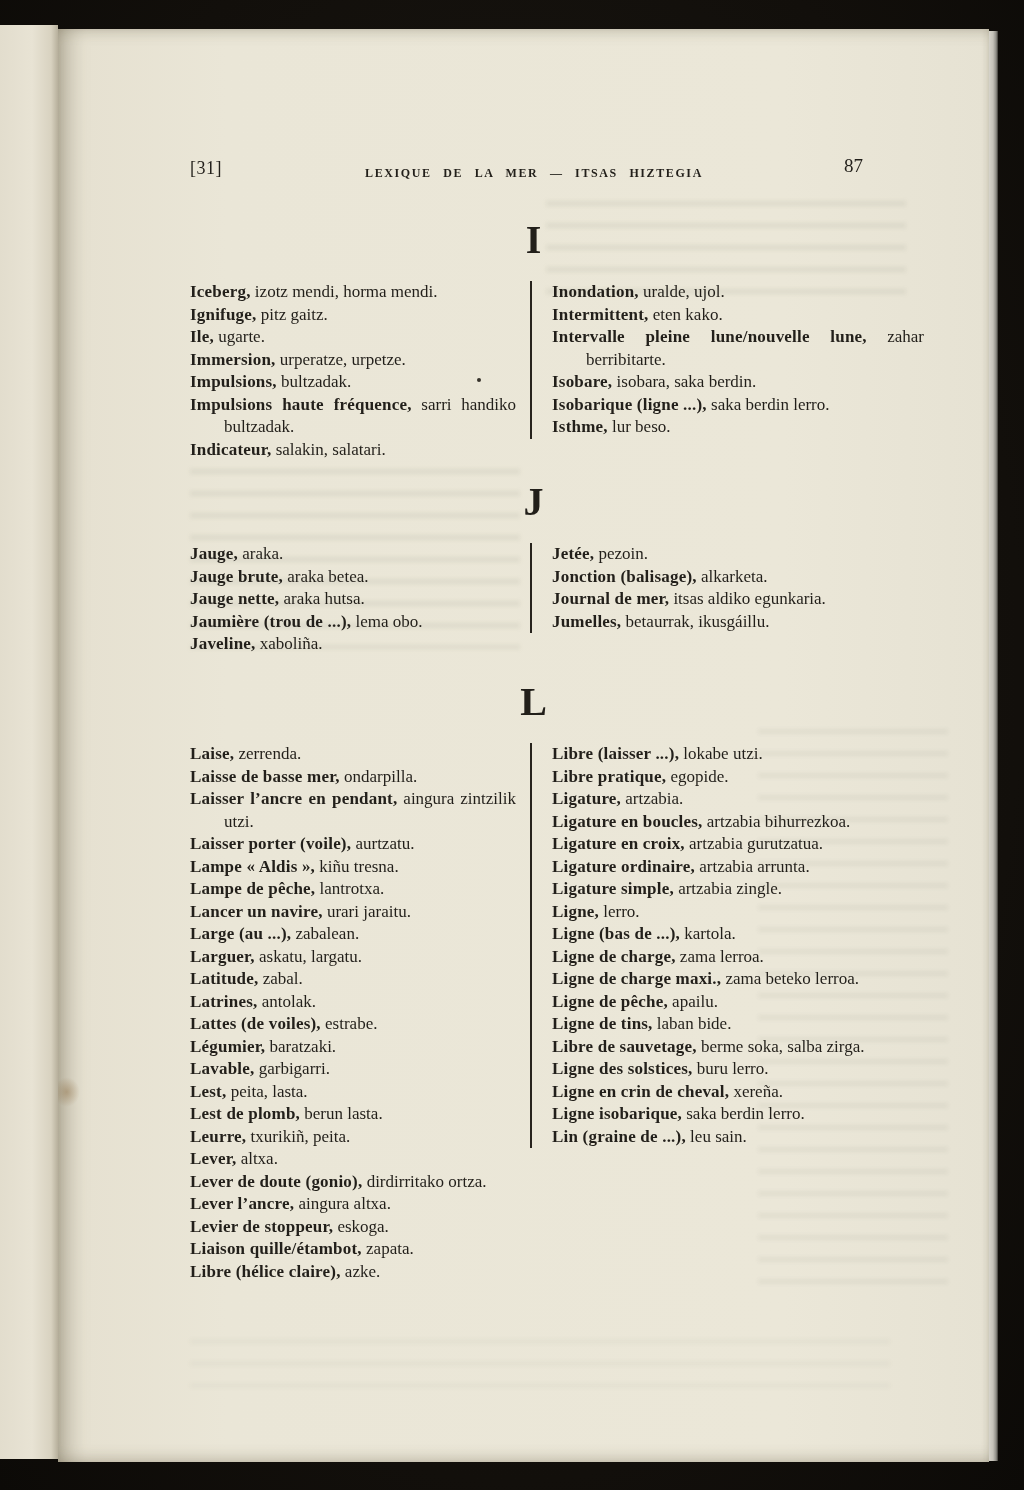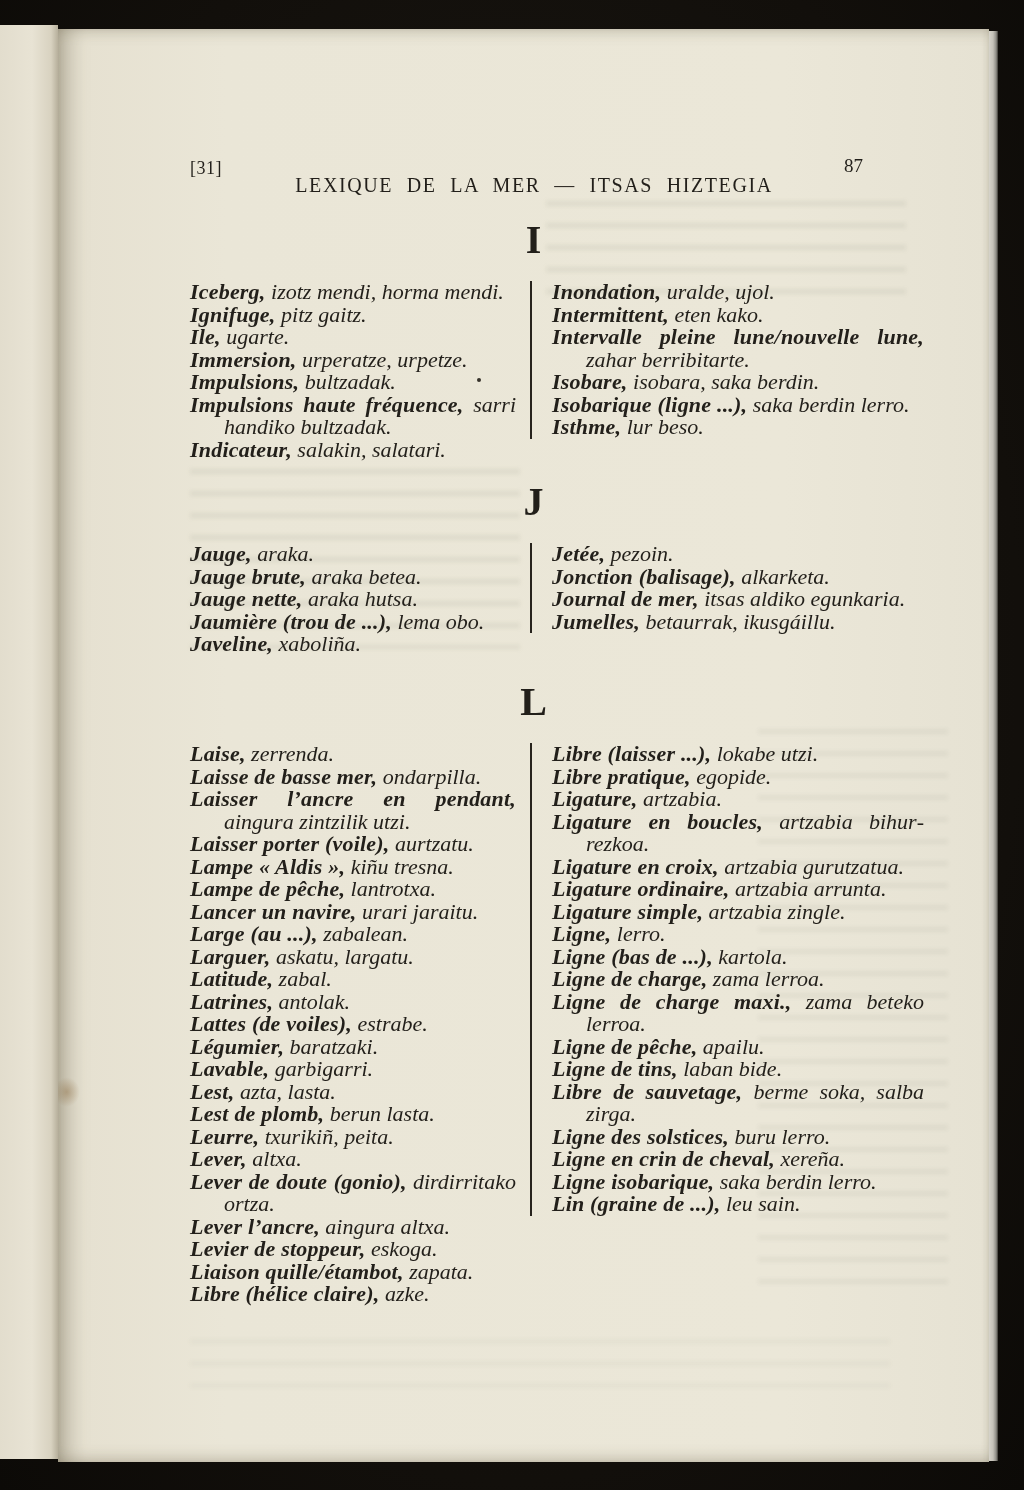--- a/index.html
+++ b/index.html
@@ -51,39 +51,39 @@
   }
   .stray-dot{
     position:absolute;left:419px;top:349px;width:4px;height:4px;border-radius:50%;
     background:#35312a;
   }
 
   
   .header-row{position:absolute;left:0;top:129px;width:931px;height:24px;font-size:18px;text-align:right;}
   .bracket-num{position:absolute;left:132px;top:0;letter-spacing:.5px;}
   .run-title{
-    position:absolute;left:476px;top:16px;transform:translateX(-50%);
-    font-size:20px;letter-spacing:1.6px;word-spacing:7px;white-space:nowrap;
+    position:absolute;left:476px;top:8px;transform:translateX(-50%);
+    font-size:12px;letter-spacing:1.6px;word-spacing:7px;white-space:nowrap;font-weight:bold;
   }
   .page-num{position:absolute;left:786px;top:-3px;font-size:19px;}
 
   .dict-section{position:absolute;left:0;width:931px;}
   .sec-0{top:190px;}
   .sec-1{top:452px;}
   .sec-2{top:652px;}
   .section-letter{
     width:740px;margin-left:106px;text-align:center;
     font-size:40px;font-weight:bold;line-height:42px;
     letter-spacing:1px;
   }
   .cols{
     display:flex;align-items:flex-start;
     margin:20px 0 0 132px;width:734px;
   }
-  .col{font-size:22px;line-height:22.5px;font-style:italic;}
+  .col{font-size:17px;line-height:22.5px;}
   .col-left{width:340px;padding-right:14px;box-sizing:border-box;}
   .col-right{flex:1;border-left:2px solid #27231d;padding-left:20px;}
   .entry{
     margin:0;padding-left:34px;text-indent:-34px;
     text-align:justify;hyphens:manual;-webkit-hyphens:manual;
   }
   .entry .term{font-weight:bold;letter-spacing:.2px;}
   .entry .def{}
 </style>
 </head>
@@ -160,21 +160,21 @@
               <p class="entry"><b class="term">Lampe « Aldis »,</b> <span class="def">kiñu tresna.</span></p>
               <p class="entry"><b class="term">Lampe de pêche,</b> <span class="def">lantrotxa.</span></p>
               <p class="entry"><b class="term">Lancer un navire,</b> <span class="def">urari jaraitu.</span></p>
               <p class="entry"><b class="term">Large (au ...),</b> <span class="def">zabalean.</span></p>
               <p class="entry"><b class="term">Larguer,</b> <span class="def">askatu, largatu.</span></p>
               <p class="entry"><b class="term">Latitude,</b> <span class="def">zabal.</span></p>
               <p class="entry"><b class="term">Latrines,</b> <span class="def">antolak.</span></p>
               <p class="entry"><b class="term">Lattes (de voiles),</b> <span class="def">estrabe.</span></p>
               <p class="entry"><b class="term">Légumier,</b> <span class="def">baratzaki.</span></p>
               <p class="entry"><b class="term">Lavable,</b> <span class="def">garbigarri.</span></p>
-              <p class="entry"><b class="term">Lest,</b> <span class="def">azta, lasta.</span></p>
+              <p class="entry"><b class="term">Lest,</b> <span class="def">peita, lasta.</span></p>
               <p class="entry"><b class="term">Lest de plomb,</b> <span class="def">berun lasta.</span></p>
               <p class="entry"><b class="term">Leurre,</b> <span class="def">txurikiñ, peita.</span></p>
               <p class="entry"><b class="term">Lever,</b> <span class="def">altxa.</span></p>
               <p class="entry"><b class="term">Lever de doute (gonio),</b> <span class="def">dirdirritako ortza.</span></p>
               <p class="entry"><b class="term">Lever l’ancre,</b> <span class="def">aingura altxa.</span></p>
               <p class="entry"><b class="term">Levier de stoppeur,</b> <span class="def">eskoga.</span></p>
               <p class="entry"><b class="term">Liaison quille/étambot,</b> <span class="def">zapata.</span></p>
               <p class="entry"><b class="term">Libre (hélice claire),</b> <span class="def">azke.</span></p>
             </div>
             <div class="col col-right">

